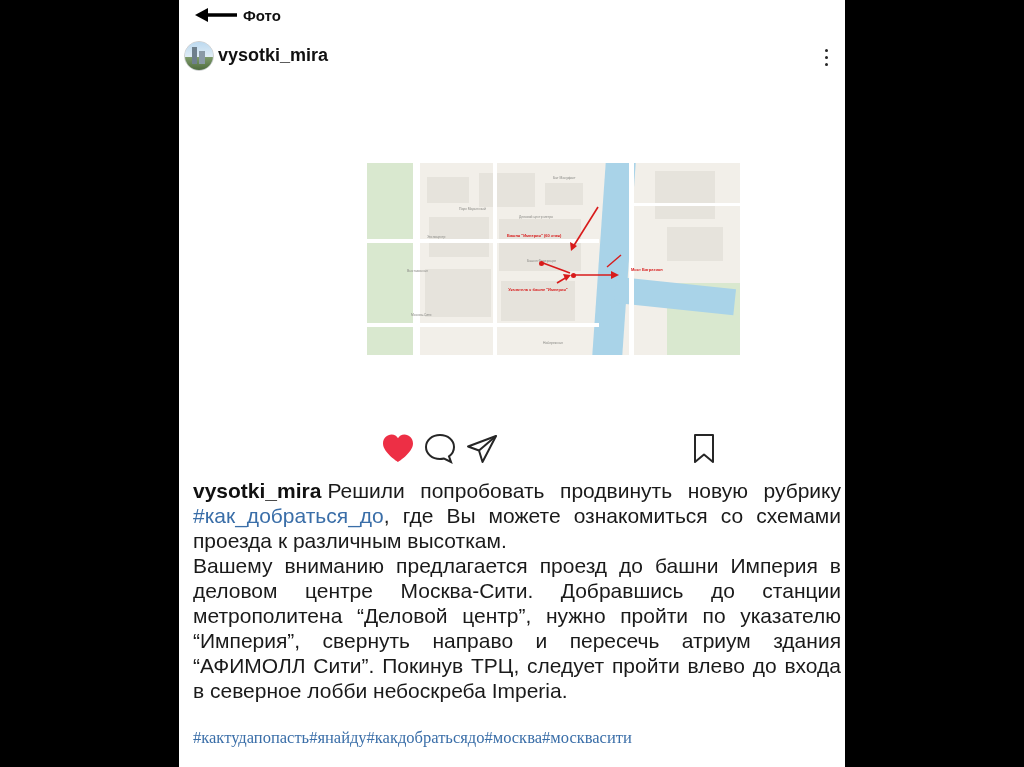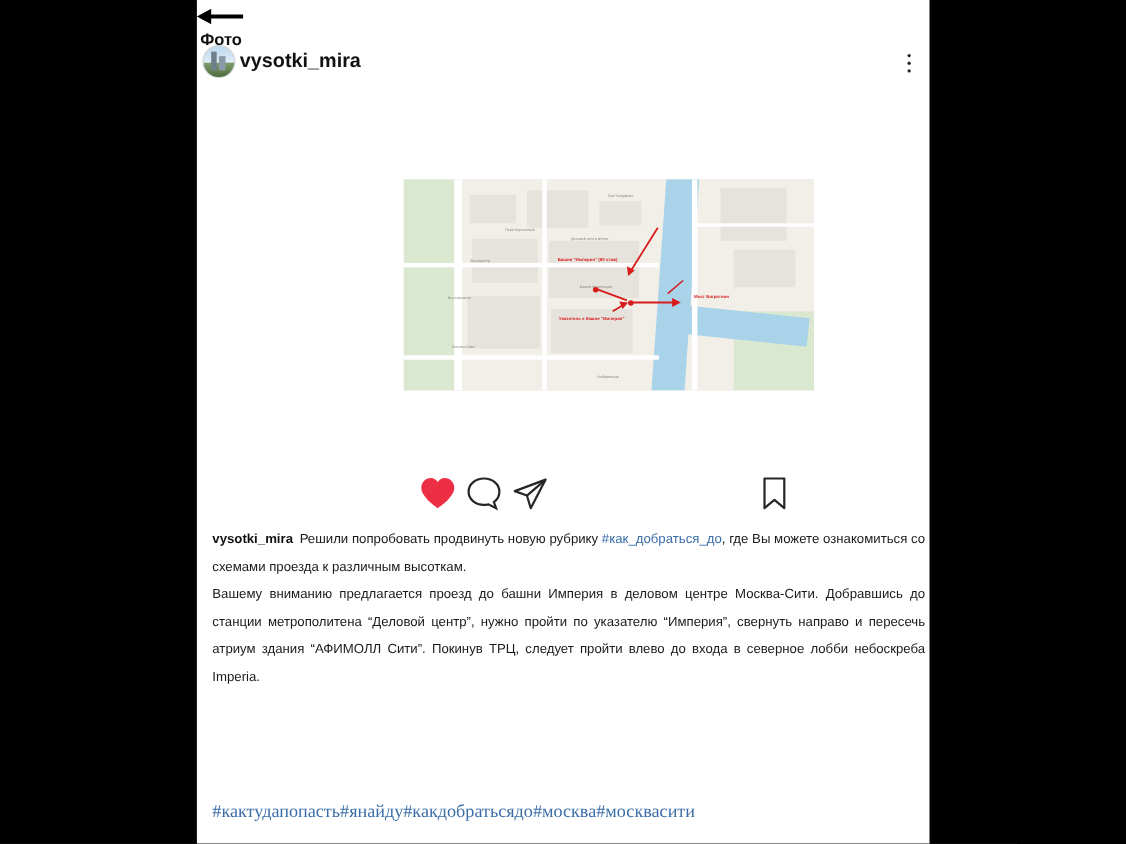--- a/index.html
+++ b/index.html
@@ -31,26 +31,25 @@
   
   .topbar {
     position: absolute;
     left: 0;
     top: 0;
     width: 666px;
     height: 32px;
   }
   .back-row {
     position: absolute;
-    left: 0;
+    left: 16px;
     top: 6px;
     display: flex;
     align-items: center;
     gap: 4px;
-    flex-direction: column;
   }
   .back-arrow {
     display: block;
     width: 44px;
     height: 18px;
   }
   .topbar-title {
     font-size: 15px;
     font-weight: bold;
     color: #111111;
@@ -203,21 +202,21 @@
   .act-cmt   { left: 56px; }
   .act-share { left: 98px; }
   .act-save  { left: 320px; }
 
   
   .caption {
     position: absolute;
     left: 14px;
     top: 478px;
     width: 648px;
-    font-size: 12px;
+    font-size: 21px;
     line-height: 25px;
     color: #1a1a1a;
     text-align: justify;
   }
   .caption .uname {
     font-weight: bold;
     color: #111111;
     margin-right: 6px;
   }
   .caption .tag {

